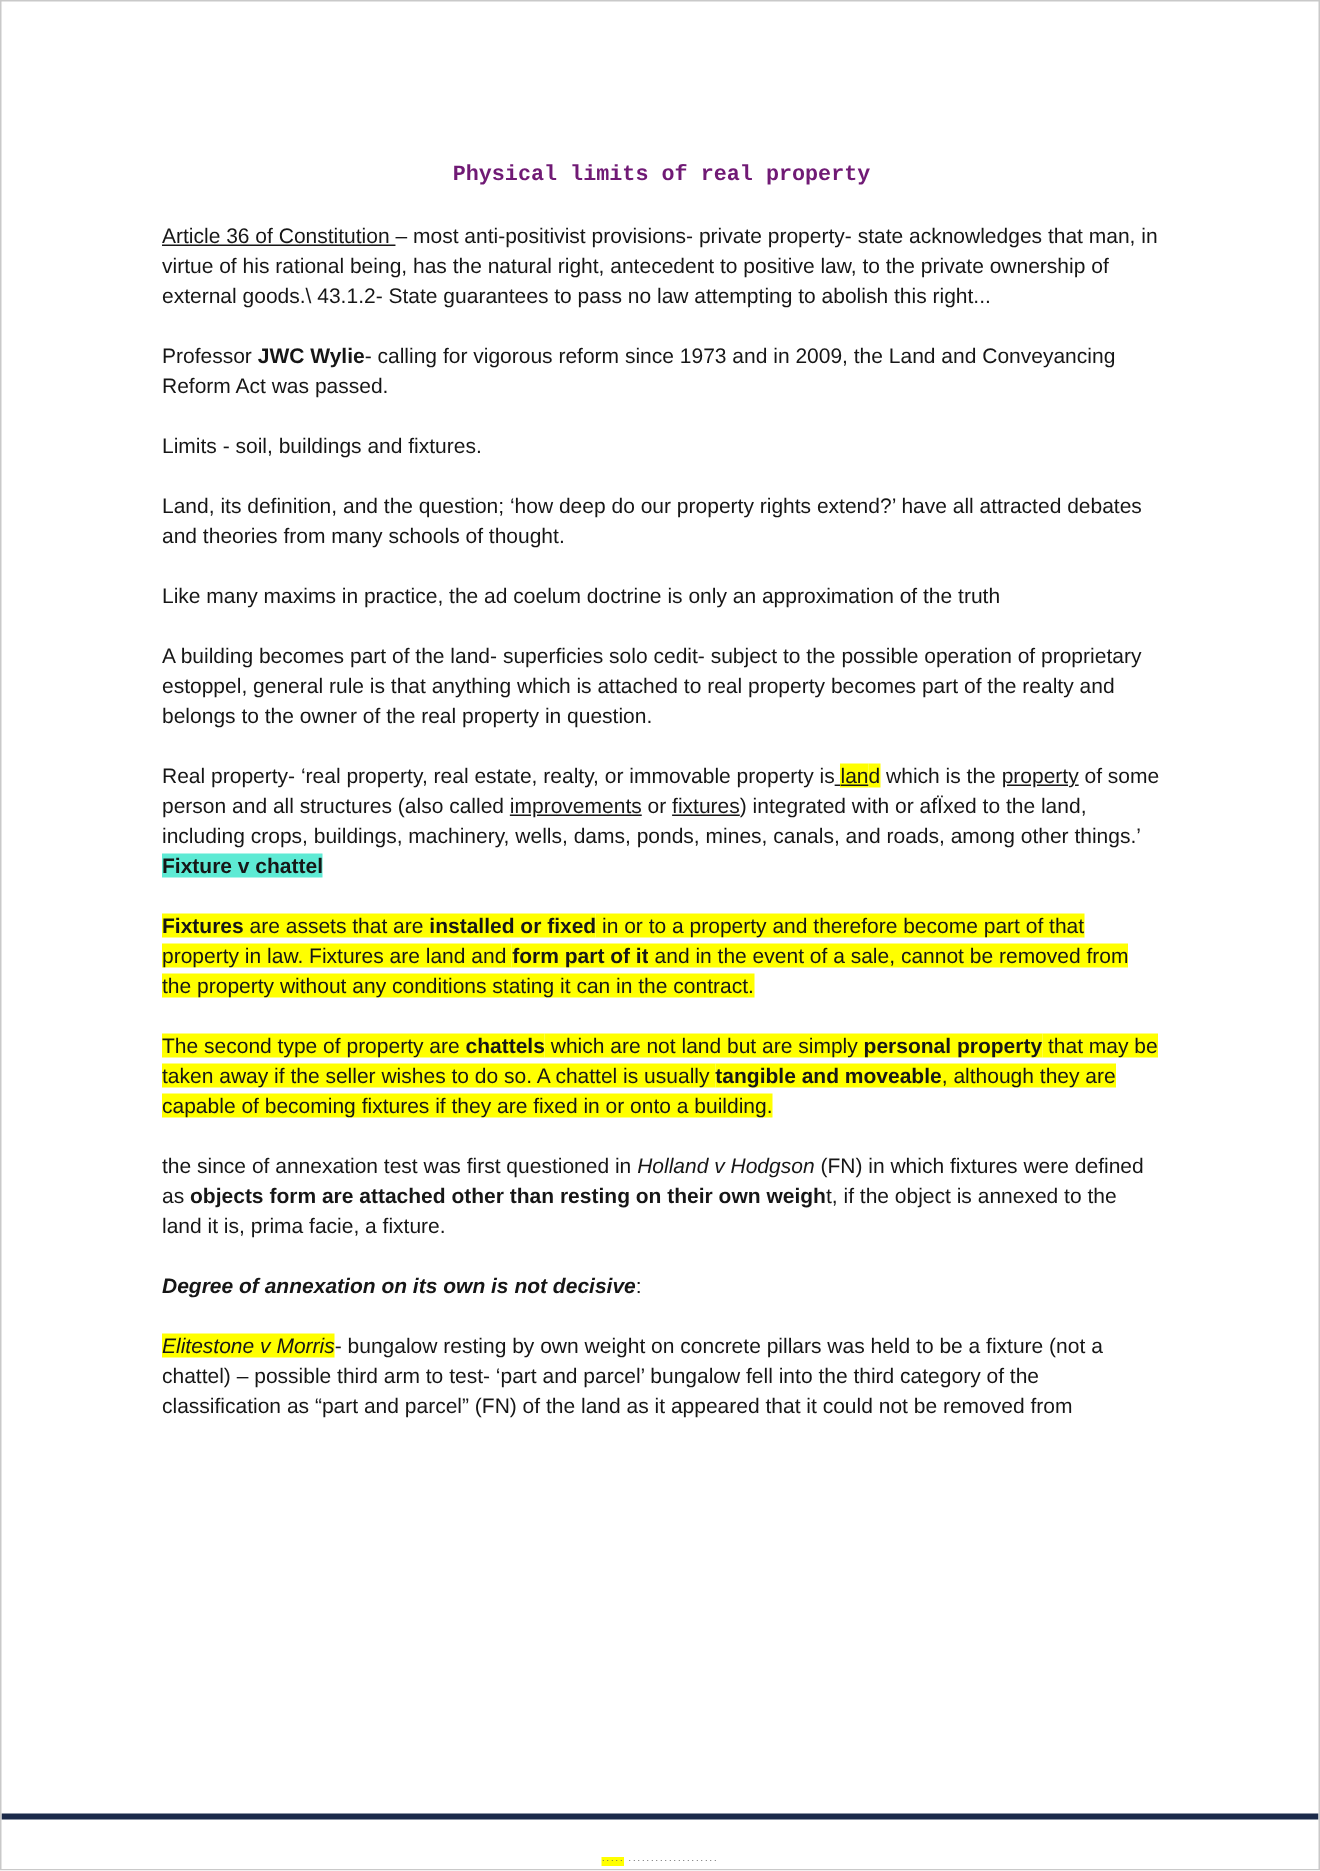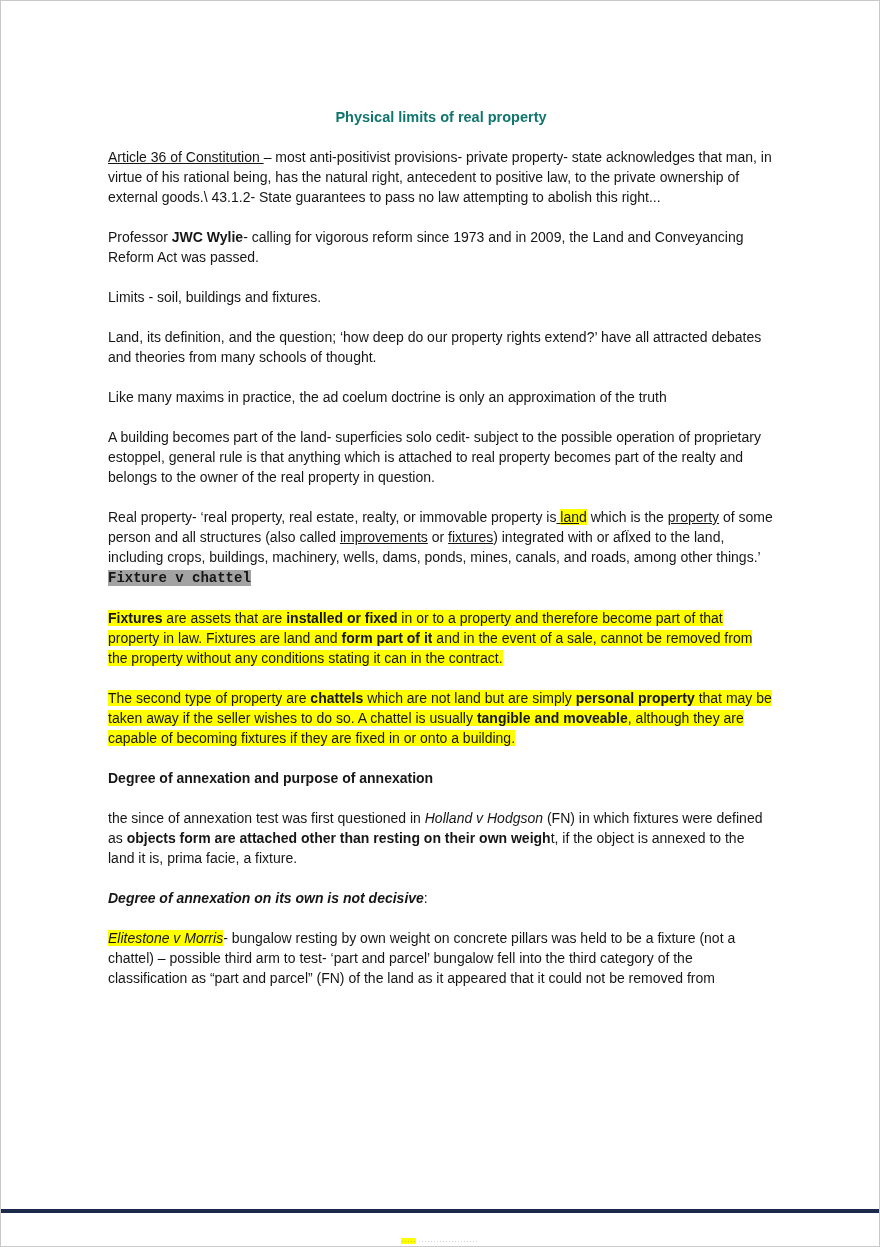--- a/index.html
+++ b/index.html
@@ -50,33 +50,32 @@
     line-height: 8px;
     color: #5a5a5a;
     letter-spacing: 1px;
   }
 </style>
 </head>
 <body>
 
 <div class="page" style="color: rgb(22, 22, 22);">
   <div class="doc">
-    <h1 class="title" style="color: #0f766e;">Physical limits of real property</h1>
+    <h1 class="title" style="color: #701a75; font-family: Liberation Mono, monospace;">Physical limits of real property</h1>
     <div id="paragraphs">
         <p class="para"><span class="u">Article 36 of Constitution </span><span>– most anti-positivist provisions- private property- state acknowledges that man, in virtue of his rational being, has the natural right, antecedent to positive law, to the private ownership of external goods.\ 43.1.2- State guarantees to pass no law attempting to abolish this right...</span></p>
         <p class="para"><span>Professor </span><span class="b">JWC Wylie</span><span>- calling for vigorous reform since 1973 and in 2009, the Land and Conveyancing Reform Act was passed.</span></p>
         <p class="para"><span>Limits - soil, buildings and fixtures.</span></p>
         <p class="para"><span>Land, its definition, and the question; ‘how deep do our property rights extend?’ have all attracted debates and theories from many schools of thought.</span></p>
         <p class="para"><span>Like many maxims in practice, the ad coelum doctrine is only an approximation of the truth</span></p>
         <p class="para"><span>A building becomes part of the land- superficies solo cedit- subject to the possible operation of proprietary estoppel, general rule is that anything which is attached to real property becomes part of the realty and belongs to the owner of the real property in question.</span></p>
         <p class="para"><span>Real property- ‘real property, real estate, realty, or immovable property is</span><span class="u"> </span><span class="u hl" style="background-color: rgb(255, 255, 0);">lan</span><span class="hl" style="background-color: rgb(255, 255, 0);">d</span><span> which is the </span><span class="u">property</span><span> of some person and all structures (also called </span><span class="u">improvements</span><span> or </span><span class="u">fixtures</span><span>) integrated with or afÏxed to the land, including crops, buildings, machinery, wells, dams, ponds, mines, canals, and roads, among other things.’</span></p>
-        <p class="para tight"><span class="b hl" style="background-color: #a3a3a3; font-family: Liberation Mono, monospace;">Fixture v chattel</span></p>
+        <p class="para tight"><span class="b hl" style="background-color: #5eead4;">Fixture v chattel</span></p>
         <p class="para"><span class="b hl" style="background-color: rgb(255, 255, 0);">Fixtures</span><span class="hl" style="background-color: rgb(255, 255, 0);"> are assets that are </span><span class="b hl" style="background-color: rgb(255, 255, 0);">installed or fixed</span><span class="hl" style="background-color: rgb(255, 255, 0);"> in or to a property and therefore become part of that property in law. Fixtures are land and </span><span class="b hl" style="background-color: rgb(255, 255, 0);">form part of it</span><span class="hl" style="background-color: rgb(255, 255, 0);"> and in the event of a sale, cannot be removed from the property without any conditions stating it can in the contract.</span></p>
         <p class="para"><span class="hl" style="background-color: rgb(255, 255, 0);">The second type of property are </span><span class="b hl" style="background-color: rgb(255, 255, 0);">chattels</span><span class="hl" style="background-color: rgb(255, 255, 0);"> which are not land but are simply </span><span class="b hl" style="background-color: rgb(255, 255, 0);">personal property</span><span class="hl" style="background-color: rgb(255, 255, 0);"> that may be taken away if the seller wishes to do so. A chattel is usually </span><span class="b hl" style="background-color: rgb(255, 255, 0);">tangible and moveable</span><span class="hl" style="background-color: rgb(255, 255, 0);">, although they are capable of becoming fixtures if they are fixed in or onto a building.</span></p>
-        <p class="para"><span class="b">Degree of annexation and purpose of annexation</span></p>
         <p class="para"><span>the since of annexation test was first questioned in </span><span class="i">Holland v Hodgson</span><span> (FN) in which fixtures were defined as </span><span class="b">objects form are attached other than resting on their own weigh</span><span>t, if the object is annexed to the land it is, prima facie, a fixture.</span></p>
         <p class="para"><span class="b i">Degree of annexation on its own is not decisive</span><span>:</span></p>
         <p class="para"><span class="i hl" style="background-color: rgb(255, 255, 0);">Elitestone v Morris</span><span>- bungalow resting by own weight on concrete pillars was held to be a fixture (not a chattel) – possible third arm to test- ‘part and parcel’ bungalow fell into the third category of the classification as “part and parcel” (FN) of the land as it appeared that it could not be removed from</span></p>
       </div>
   </div>
   <div class="footer-rule" style="background: rgb(27, 42, 74);"></div>
   <div class="footer-text"><span class="hl">·····</span><span> ····················</span></div>
 </div>
 
 </body></html>

